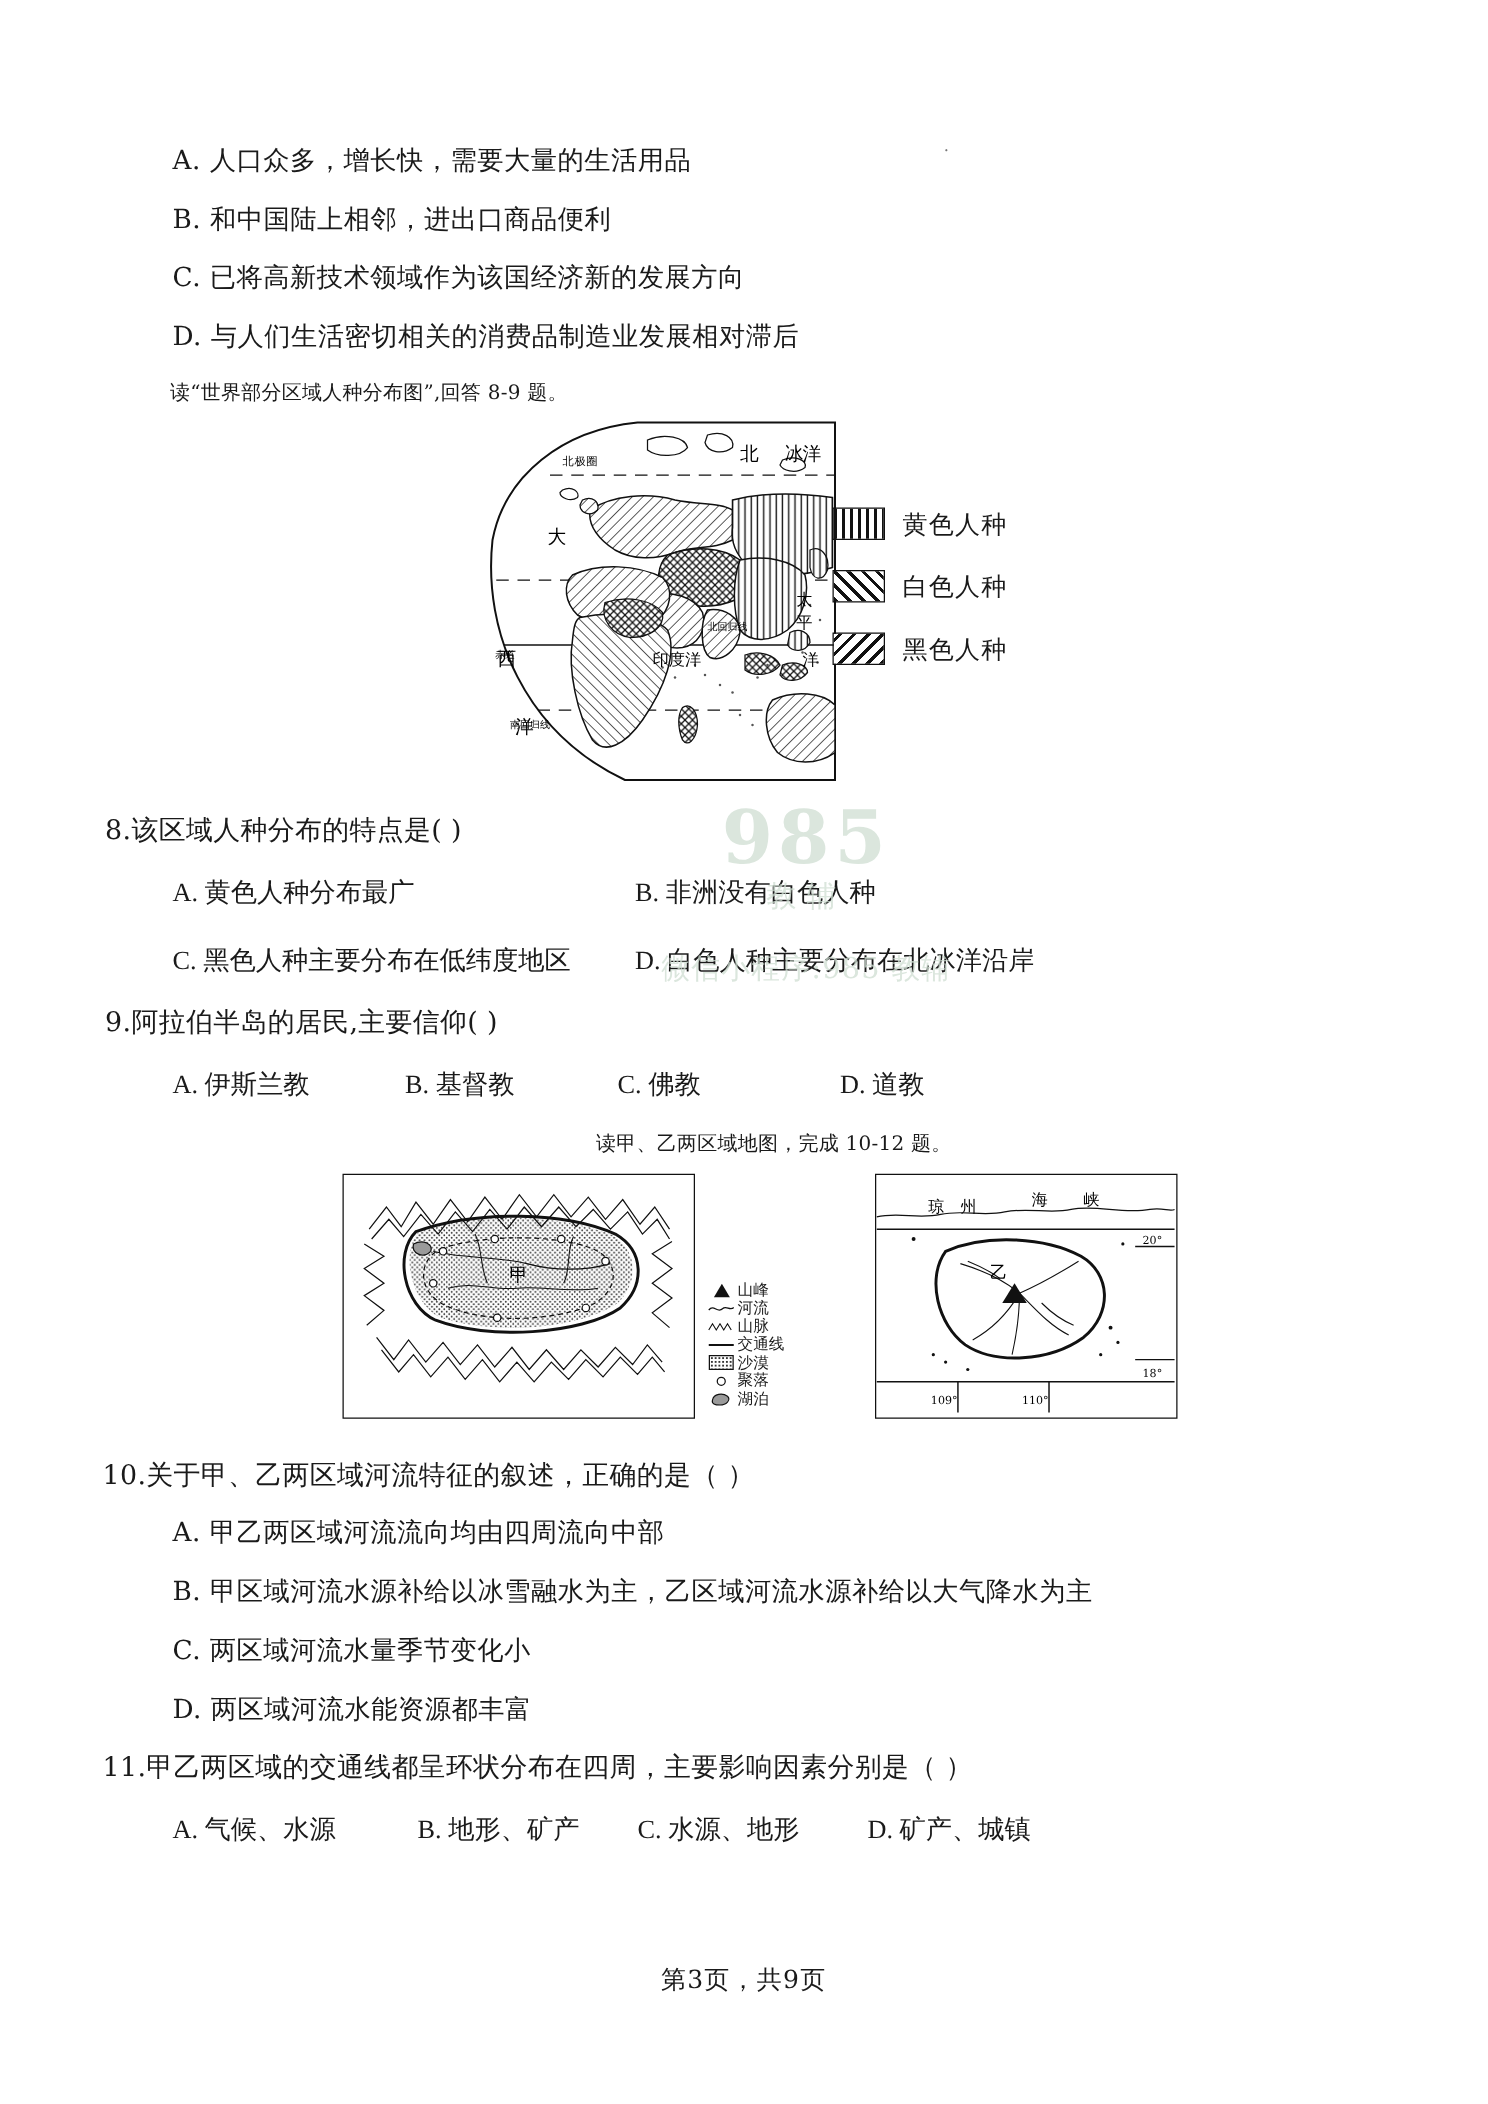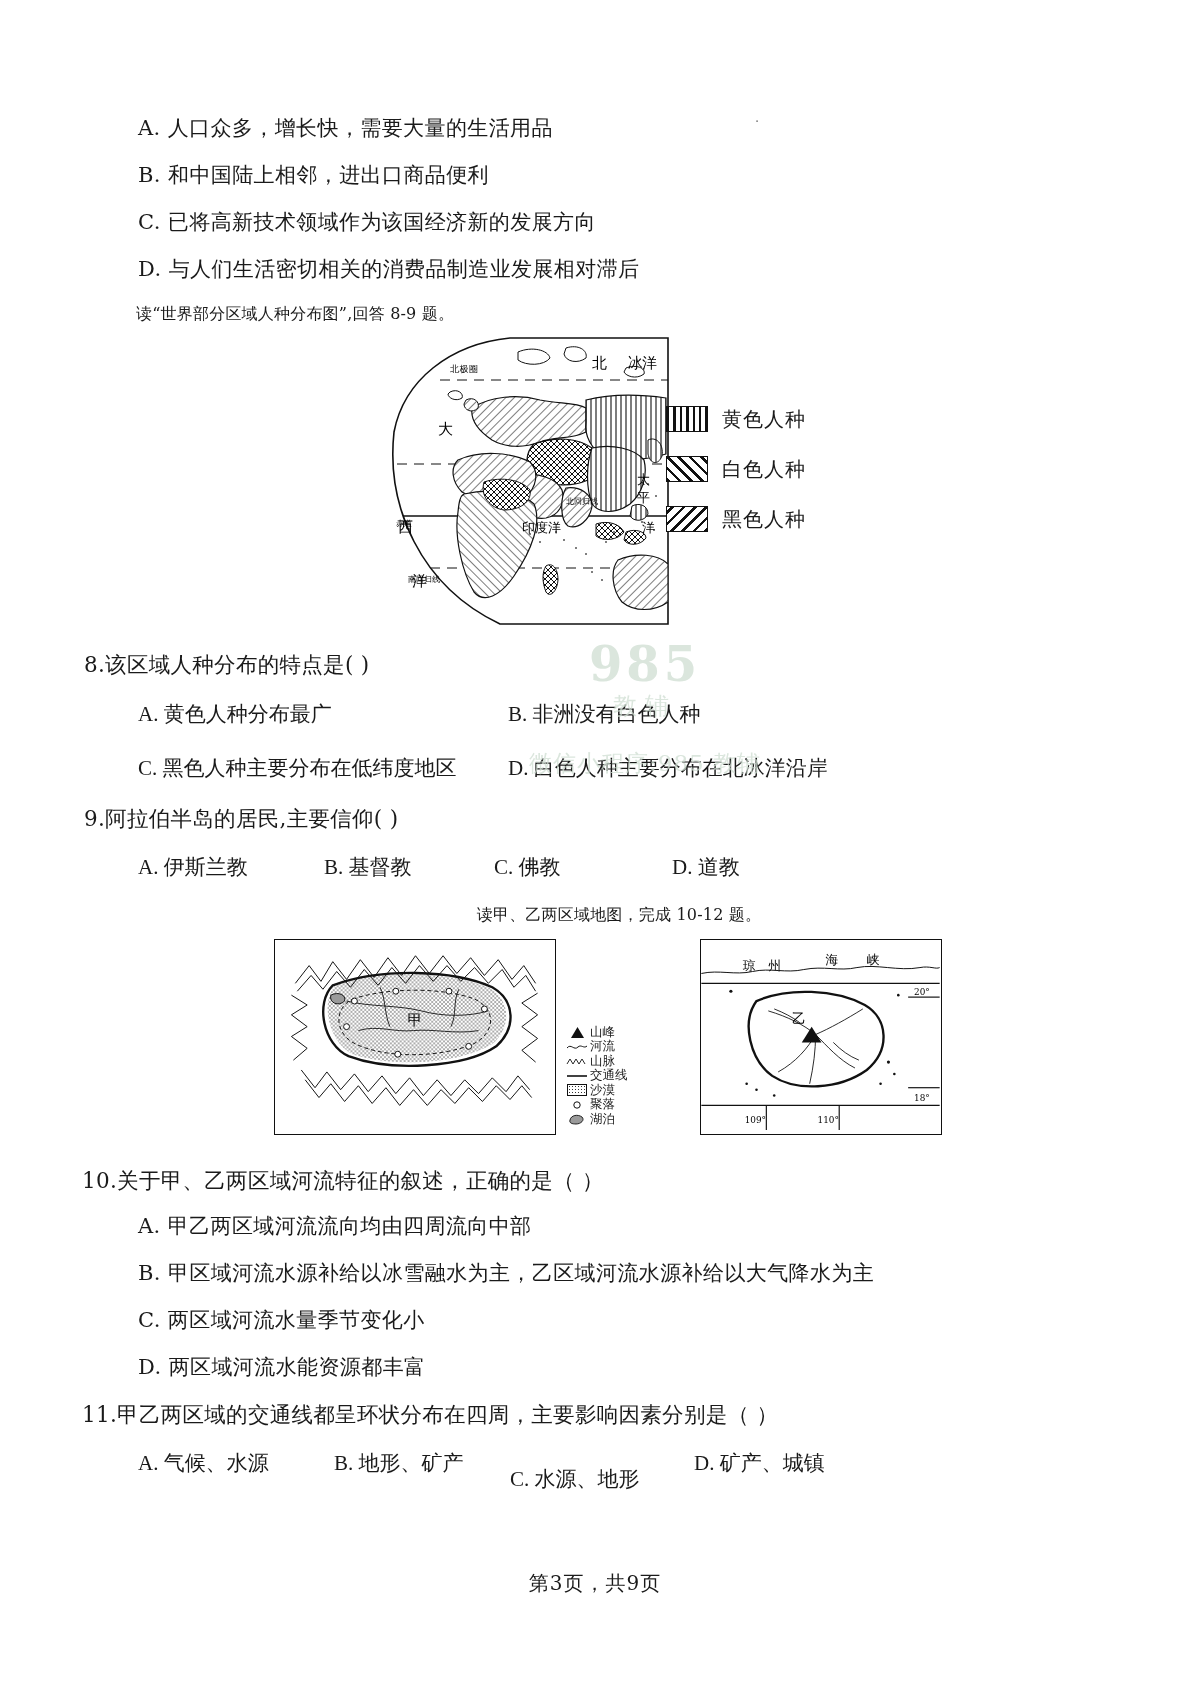--- a/index.html
+++ b/index.html
@@ -102,21 +102,21 @@
   .wm{
     position:absolute;
     left:480px;top:640px;
     width:330px;height:140px;
     color:#cfded2;
     opacity:.75;
     pointer-events:none;
     text-align:center;
     font-family:"DejaVu Serif","Liberation Serif",serif;
   }
-  .wm .wm-num{font-size:48px;font-weight:bold;letter-spacing:4px;line-height:1;}
+  .wm .wm-num{font-size:59px;font-weight:bold;letter-spacing:4px;line-height:1;}
   .wm .wm-sub{font-size:24px;letter-spacing:8px;margin-top:2px;}
   .wm .wm-txt{font-size:23px;margin-top:26px;letter-spacing:1px;}
 
   .footer{
     position:absolute;
     left:0;right:0;bottom:86px;
     text-align:center;
     font-size:20px;
     letter-spacing:1px;
   }
@@ -482,21 +482,21 @@
     <p class="opt-line qline" style="margin:16px 0 24px -6px;">10.关于甲、乙两区域河流特征的叙述，正确的是（      ）</p>
     <p class="opt-line row indent1">A. 甲乙两区域河流流向均由四周流向中部</p>
     <p class="opt-line row indent1">B. 甲区域河流水源补给以冰雪融水为主，乙区域河流水源补给以大气降水为主</p>
     <p class="opt-line row indent1">C. 两区域河流水量季节变化小</p>
     <p class="opt-line row indent1">D. 两区域河流水能资源都丰富</p>
 
     <p class="opt-line qline" style="margin:26px 0 24px -6px;">11.甲乙两区域的交通线都呈环状分布在四周，主要影响因素分别是（      ）</p>
     <div class="optrow">
       <div style="width:196px;padding-left:50px;">A. 气候、水源</div>
       <div style="width:176px;">B. 地形、矿产</div>
-      <div style="width:184px;margin-top:16px;">C. 水源、地形</div>
+      <div style="width:184px;">C. 水源、地形</div>
       <div>D. 矿产、城镇</div>
     </div>
 
   </div>
 
   <div class="wm">
     <div class="wm-num">985</div>
     <div class="wm-sub">教辅</div>
     <div class="wm-txt">微信小程序:985 教辅</div>
   </div>

